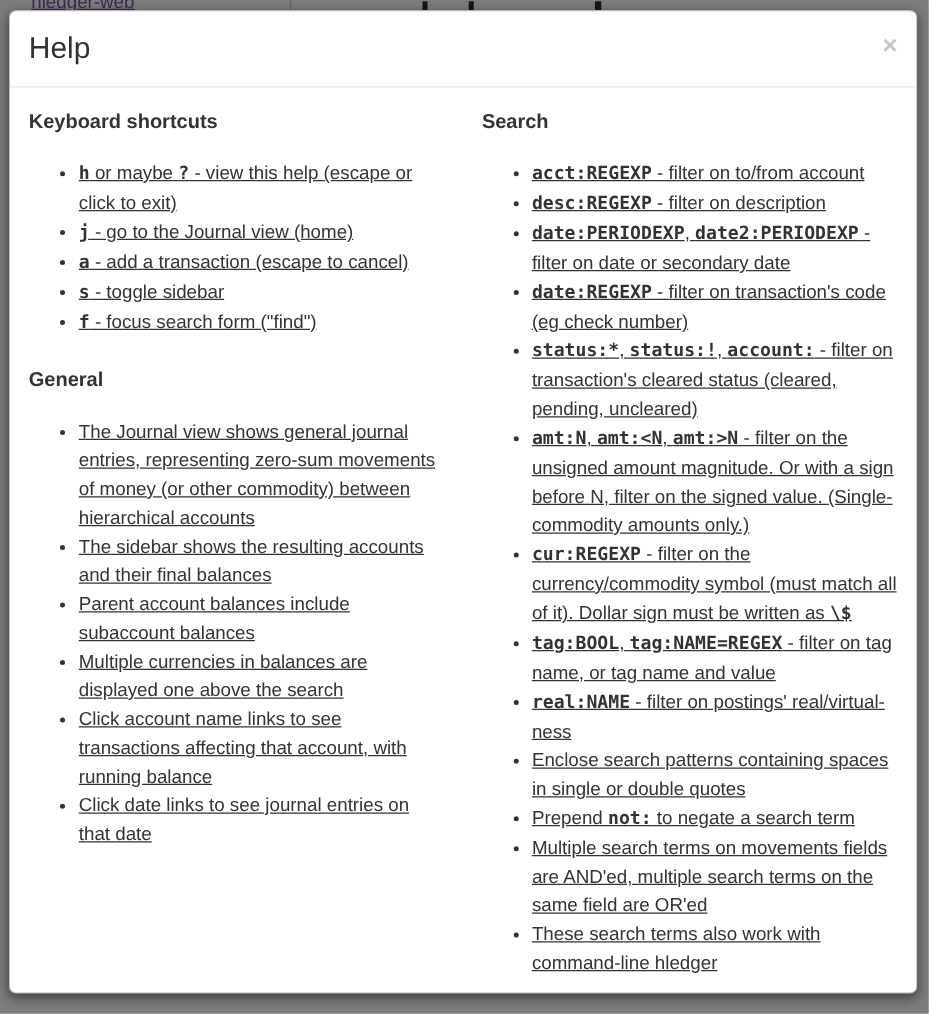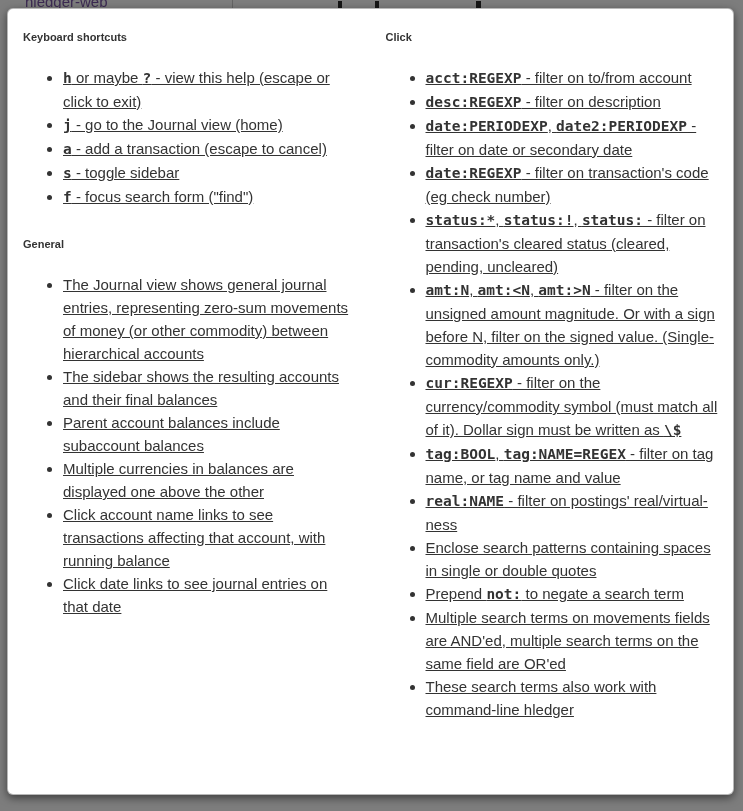--- a/index.html
+++ b/index.html
@@ -60,21 +60,21 @@
     font-family:inherit;
     font-size:21px; font-weight:700; line-height:1;
     color:#000; opacity:0.22;
     cursor:pointer;
   }
   .modal-body { padding:15px; }
   .row { display:flex; margin:0 -15px; }
   .col { width:50%; padding:0 15px; box-sizing:border-box; }
 
   .section-heading {
-    font-size:11px; font-weight:700; color:#333;
+    font-size:16px; font-weight:700; color:#333;
     line-height:22px;
     margin:2px 0 0 0;
   }
   .section-heading.subsequent { margin-top:24px; }
   .help-list {
     margin:18px 0 10px 0;
     padding-left:40px;
     font-size:15px;
     line-height:23px;
     list-style:disc outside;
@@ -95,49 +95,53 @@
   <div class="backdrop-strip">
     <span class="brand">hledger-web</span>
     <span class="sidebar-divider"></span>
     <span class="fragment f1"></span>
     <span class="fragment f2"></span>
     <span class="fragment f3"></span>
   </div>
 </div>
 
 <div class="modal">
+  <div class="modal-header">
+    <h2 class="modal-title">Help</h2>
+    <button class="close-btn">×</button>
+  </div>
   <div class="modal-body">
     <div class="row">
       <div class="col">
         <h4 class="section-heading">Keyboard shortcuts</h4>
         <ul class="help-list">
             <li><code>h</code> or maybe <code>?</code> - view this help (escape or click to exit)</li>
             <li><code>j</code> - go to the Journal view (home)</li>
             <li><code>a</code> - add a transaction (escape to cancel)</li>
             <li><code>s</code> - toggle sidebar</li>
             <li><code>f</code> - focus search form ("find")</li>
           </ul>
         <h4 class="section-heading subsequent">General</h4>
         <ul class="help-list">
             <li>The Journal view shows general journal entries, representing zero-sum movements of money (or other commodity) between hierarchical accounts</li>
             <li>The sidebar shows the resulting accounts and their final balances</li>
             <li>Parent account balances include subaccount balances</li>
-            <li>Multiple currencies in balances are displayed one above the other</li>
+            <li>Multiple currencies in balances are displayed one above the search</li>
             <li>Click account name links to see transactions affecting that account, with running balance</li>
             <li>Click date links to see journal entries on that date</li>
           </ul>
       </div>
       <div class="col">
-        <h4 class="section-heading">Click</h4>
+        <h4 class="section-heading">Search</h4>
         <ul class="help-list">
             <li><code>acct:REGEXP</code> - filter on to/from account</li>
             <li><code>desc:REGEXP</code> - filter on description</li>
             <li><code>date:PERIODEXP</code>, <code>date2:PERIODEXP</code> - filter on date or secondary date</li>
             <li><code>date:REGEXP</code> - filter on transaction's code (eg check number)</li>
-            <li><code>status:*</code>, <code>status:!</code>, <code>status:</code> - filter on transaction's cleared status (cleared, pending, uncleared)</li>
+            <li><code>status:*</code>, <code>status:!</code>, <code>account:</code> - filter on transaction's cleared status (cleared, pending, uncleared)</li>
             <li><code>amt:N</code>, <code>amt:&lt;N</code>, <code>amt:&gt;N</code> - filter on the unsigned amount magnitude. Or with a sign before N, filter on the signed value. (Single-commodity amounts only.)</li>
             <li><code>cur:REGEXP</code> - filter on the currency/commodity symbol (must match all of it). Dollar sign must be written as <code>\$</code></li>
             <li><code>tag:BOOL</code>, <code>tag:NAME=REGEX</code> - filter on tag name, or tag name and value</li>
             <li><code>real:NAME</code> - filter on postings' real/virtual-ness</li>
             <li>Enclose search patterns containing spaces in single or double quotes</li>
             <li>Prepend <code>not:</code> to negate a search term</li>
             <li>Multiple search terms on movements fields are AND'ed, multiple search terms on the same field are OR'ed</li>
             <li>These search terms also work with command-line hledger</li>
           </ul>
       </div>

